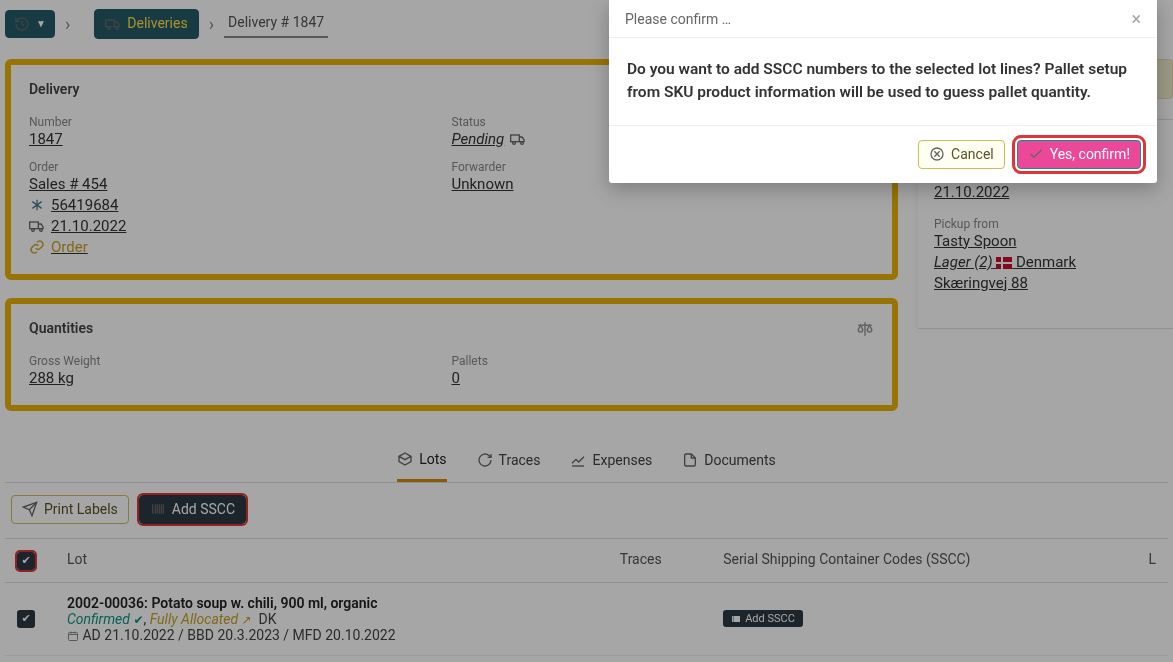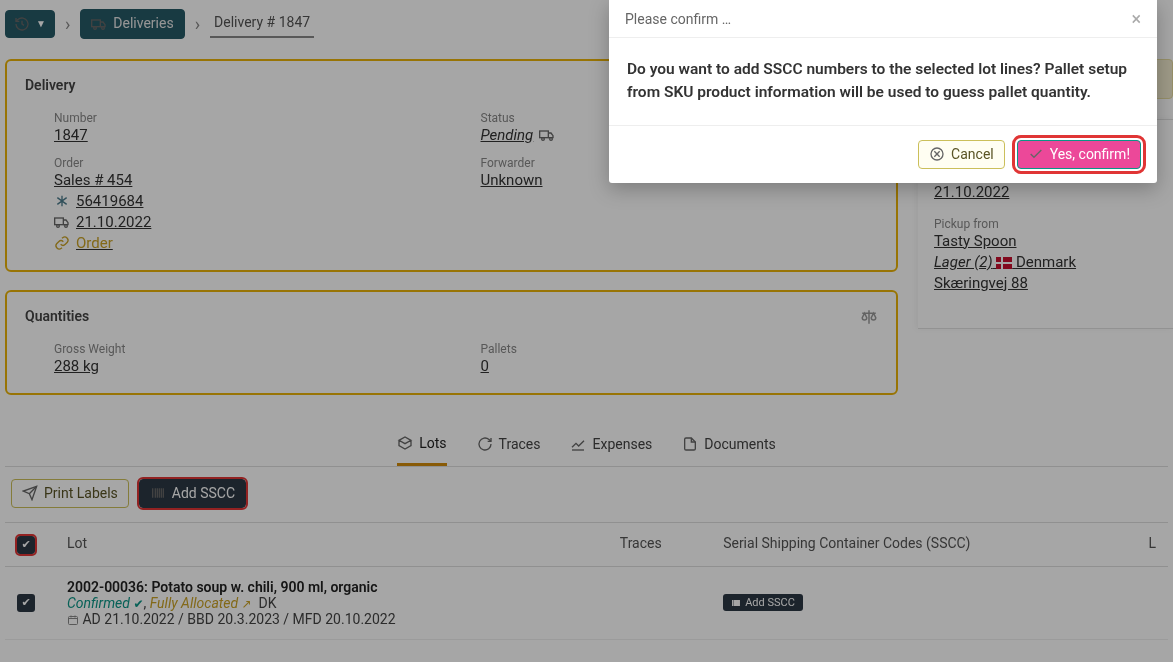--- a/index.html
+++ b/index.html
@@ -39,22 +39,23 @@
     gap: 6px;
     border: 1px solid #ccc;
     border-radius: 4px;
     padding: 4px 10px;
     cursor: pointer;
     font-size: 14px;
     line-height: 1.4;
   }
   .btn-teal {
     background: #265966;
-    color: #e5e5e5;
+    color: #fde047;
     border-color: #265966;
+    margin-left: 14px;
   }
   .btn-history {
     background: #265966;
     color: #fff;
     border-color: #265966;
     padding: 5px 8px;
   }
   .chev {
     color: #888;
     font-size: 18px;
@@ -75,34 +76,34 @@
     flex: 1;
     display: flex;
     flex-direction: column;
     gap: 18px;
   }
   .right-col {
     width: 250px;
     flex: none;
   }
   .card {
-    border: 2px solid #eab308;
+    border: 6px solid #eab308;
     border-radius: 6px;
     padding: 16px 18px;
     background: #fff;
   }
   .card-title {
     font-weight: 600;
     color: #444;
     margin-bottom: 18px;
   }
   .card-row2 {
     display: flex;
   }
-  .card-row2 > div { flex: 1; margin-left: 29px; }
+  .card-row2 > div { flex: 1; }
   .lbl {
     font-size: 12px;
     color: #888;
   }
   .val {
     font-size: 15px;
     color: #333;
     line-height: 1.4;
     text-decoration: underline;
   }

